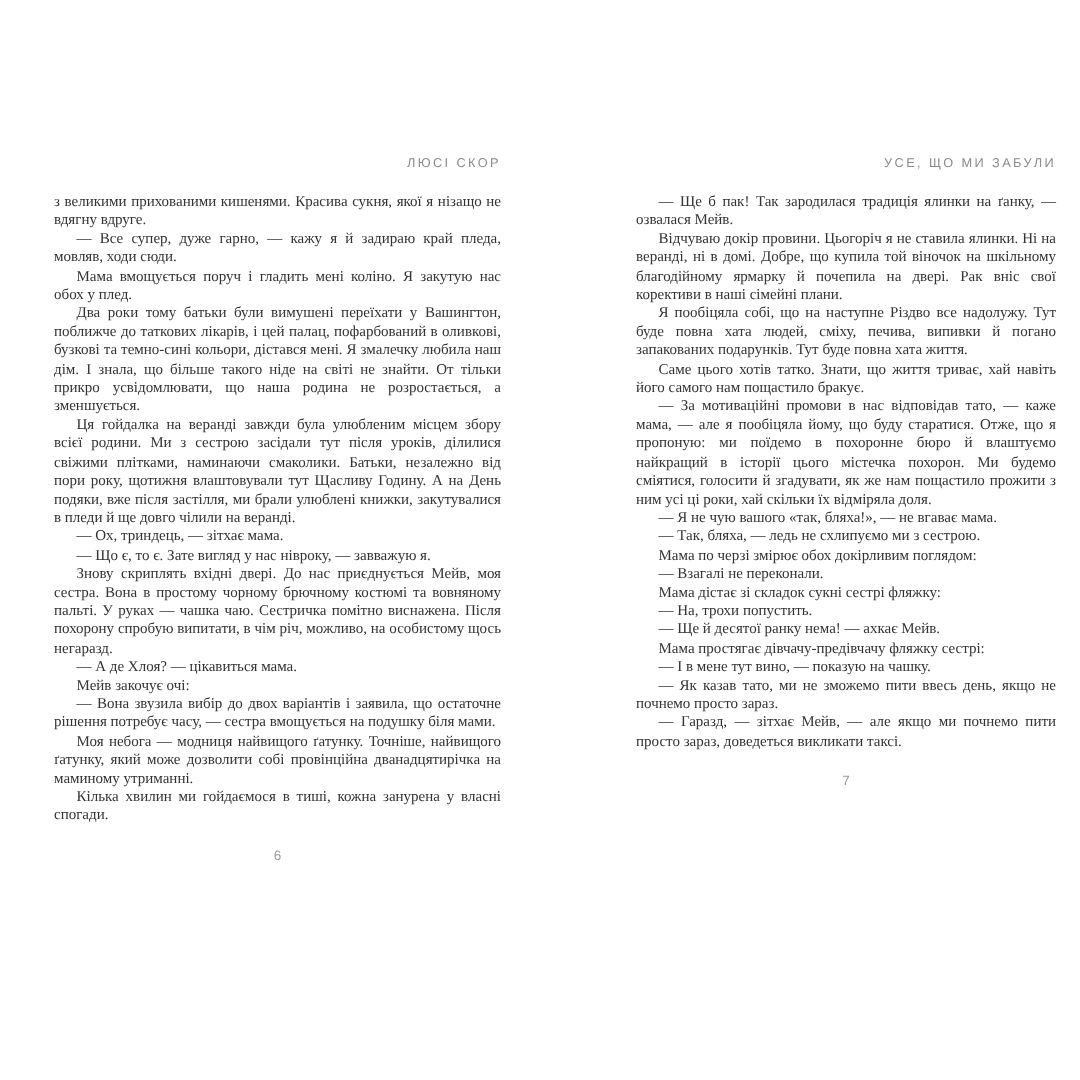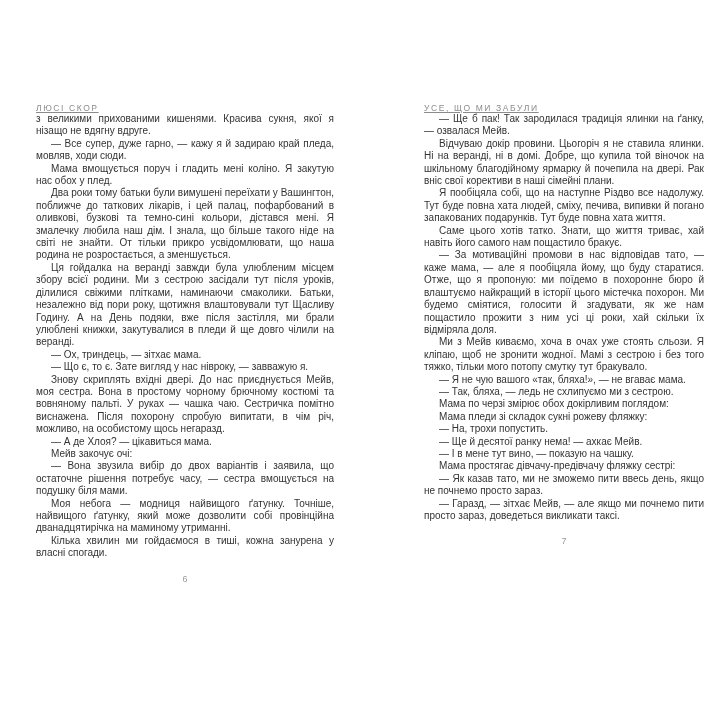--- a/index.html
+++ b/index.html
@@ -24,28 +24,27 @@
   }
   .page-left  { left: 36px;  width: 298px; }
   .page-right { left: 424px; width: 280px; }
 
   .running-header {
     font-family: "Liberation Sans", sans-serif;
     font-size: 8.5px;
     line-height: 10px;
     letter-spacing: 1.6px;
     color: #8b8b8b;
-    text-align: left;
-    margin-bottom: 0;
+    text-align: right;
+    margin-bottom: 16px;
     white-space: nowrap;
-    text-decoration: underline;
   }
 
   .page-body {
-    font-family: Liberation Sans, sans-serif;
+    font-family: Liberation Serif, serif;
     font-size: 10px;
     line-height: 12.4px;
     color: #333333;
     text-align: justify;
     text-justify: inter-word;
   }
   .page-body p {
     margin: 0;
     padding: 0;
     text-indent: 15px;
@@ -87,28 +86,28 @@
   </div>
 
   <div class="page page-right">
     <div class="running-header">УСЕ, ЩО МИ ЗАБУЛИ</div>
     <div class="page-body">
         <p>— Ще б пак! Так зародилася традиція ялинки на ґанку, — озвалася Мейв.</p>
         <p>Відчуваю докір провини. Цьогоріч я не ставила ялинки. Ні на веранді, ні в домі. Добре, що купила той віночок на шкільному благодійному ярмарку й почепила на двері. Рак вніс свої корективи в наші сімейні плани.</p>
         <p>Я пообіцяла собі, що на наступне Різдво все надолужу. Тут буде повна хата людей, сміху, печива, випивки й погано запакованих подарунків. Тут буде повна хата життя.</p>
         <p>Саме цього хотів татко. Знати, що життя триває, хай навіть його самого нам пощастило бракує.</p>
         <p>— За мотиваційні промови в нас відповідав тато, — каже мама, — але я пообіцяла йому, що буду старатися. Отже, що я пропоную: ми поїдемо в похоронне бюро й влаштуємо найкращий в історії цього містечка похорон. Ми будемо сміятися, голосити й згадувати, як же нам пощастило прожити з ним усі ці роки, хай скільки їх відміряла доля.</p>
-        <p>Ми з Мейв киваємо, хоча в очах уже стоять сльози. Я кліпаю, щоб не зронити жодної. Мамі з сестрою і без того тяжко, тільки мого потопу смутку тут бракувало.</p>
         <p>— Я не чую вашого «так, бляха!», — не вгаває мама.</p>
         <p>— Так, бляха, — ледь не схлипуємо ми з сестрою.</p>
         <p>Мама по черзі змірює обох докірливим поглядом:</p>
-        <p>Мама пледи зі складок сукні рожеву фляжку:</p>
+        <p>— Взагалі не переконали.</p>
+        <p>Мама дістає зі складок сукні сестрі фляжку:</p>
         <p>— На, трохи попустить.</p>
         <p>— Ще й десятої ранку нема! — ахкає Мейв.</p>
+        <p>Мама простягає дівчачу-предівчачу фляжку сестрі:</p>
         <p>— І в мене тут вино, — показую на чашку.</p>
-        <p>Мама простягає дівчачу-предівчачу фляжку сестрі:</p>
         <p>— Як казав тато, ми не зможемо пити ввесь день, якщо не почнемо просто зараз.</p>
         <p>— Гаразд, — зітхає Мейв, — але якщо ми почнемо пити просто зараз, доведеться викликати таксі.</p>
       </div>
     <div class="page-number">7</div>
   </div>
 
 </div>
 
 </body></html>

